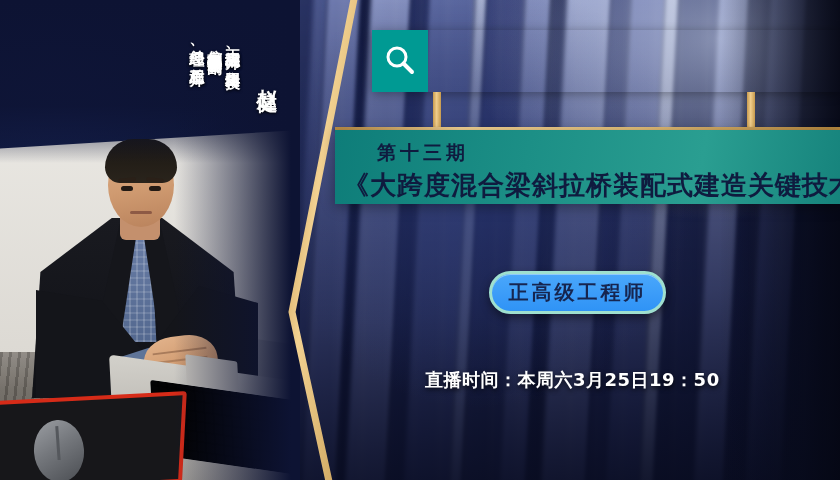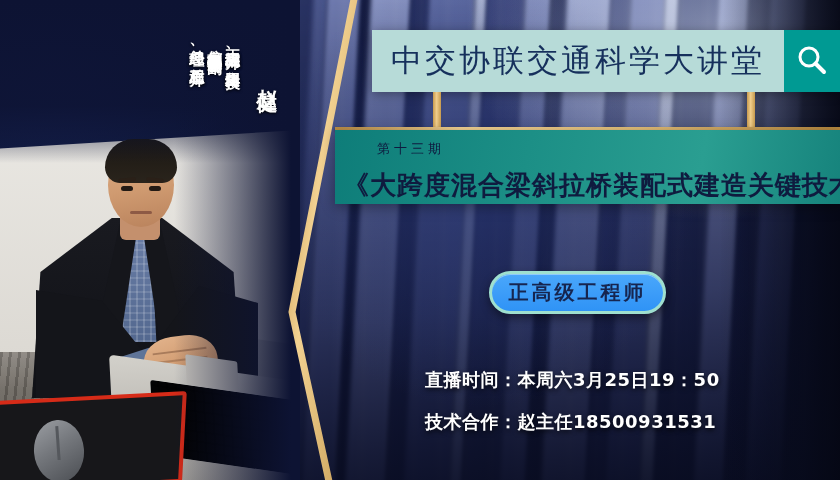--- a/index.html
+++ b/index.html
@@ -133,21 +133,21 @@
   
   .gold-bar{position:absolute;background:linear-gradient(90deg,#c99b4e,#f0cd8b 45%,#c79a4d);}
   .gold-rule{position:absolute;height:4px;
     background:linear-gradient(90deg,#b88c45 0%,#f3d394 25%,#e4c07a 60%,#b5883f 100%);
     box-shadow:0 1px 2px rgba(0,0,0,.4);}
 
   
   .sub-banner{position:absolute;left:335px;top:130px;width:505px;height:74px;
     background:linear-gradient(100deg,#0e7d79 0%,#1c8f86 38%,#2a9e91 72%,#16837c 100%);
     box-shadow:0 3px 12px rgba(0,0,0,.35);}
-  .sub-line1{position:absolute;left:42px;top:10px;color:#0f1b3f;font-size:13px;font-weight:400;letter-spacing:4px;}
+  .sub-line1{position:absolute;left:42px;top:10px;color:#0f1b3f;font-size:19px;font-weight:700;letter-spacing:4px;}
   .sub-line2{position:absolute;left:8px;top:38px;color:#0f1b3f;font-size:26px;font-weight:700;letter-spacing:1px;white-space:nowrap;}
 
   
   .pill{position:absolute;left:489px;top:271px;width:177px;height:43px;border-radius:22px;
     background:linear-gradient(180deg,#4aa7fb 0%,#2f93f6 100%);
     border:3px solid #9fe0cf;box-shadow:0 4px 10px rgba(0,0,0,.45), inset 0 1px 0 rgba(255,255,255,.4);
     display:flex;align-items:center;justify-content:center;}
   .pill span{color:#16254f;font-size:20px;font-weight:700;letter-spacing:3px;}
 
   
@@ -224,23 +224,20 @@
       <linearGradient id="gg" x1="0" y1="0" x2="1" y2="1">
         <stop offset="0%" stop-color="#b5873f"></stop>
         <stop offset="40%" stop-color="#f2d191"></stop>
         <stop offset="100%" stop-color="#c49a52"></stop>
       </linearGradient>
     </defs>
     <polyline points="95,-6 32,312 70,486" fill="none" stroke="url(#gg)" stroke-width="7"></polyline>
   </svg>
 
   <div class="title-banner">
-    <div class="tb-text">
-      <span>中交协联交通科学大讲堂</span>
-    </div>
     <div class="tb-icon">
       <svg width="34" height="34" viewBox="0 0 34 34">
         <circle cx="14" cy="13" r="9" fill="none" stroke="#ffffff" stroke-width="3"></circle>
         <line x1="20.5" y1="19.5" x2="29" y2="28" stroke="#ffffff" stroke-width="4" stroke-linecap="round"></line>
       </svg>
     </div>
   </div>
 
   <div class="gold-bar" style="left:433px;top:92px;width:8px;height:40px;"></div>
   <div class="gold-bar" style="left:747px;top:92px;width:8px;height:40px;"></div>
@@ -249,21 +246,20 @@
   <div class="sub-banner">
     <div class="sub-line1">第十三期</div>
     <div class="sub-line2">《大跨度混合梁斜拉桥装配式建造关键技术》</div>
   </div>
 
   <div class="pill">
     <span>正高级工程师</span>
   </div>
 
   <div class="info l1">直播时间：本周六3月25日19：50</div>
-  <div class="info l2">技术合作：赵主任18500931531</div>
 
   <div class="vtext">
     <div class="vcol vname">赵健</div>
     <div class="vcol vtitle">正高级工程师、集团科技</div>
     <div class="vcol vtitle">信息部副部长兼四公司副</div>
     <div class="vcol vtitle">总经理、总工程师</div>
   </div>
 
 </div>
 

